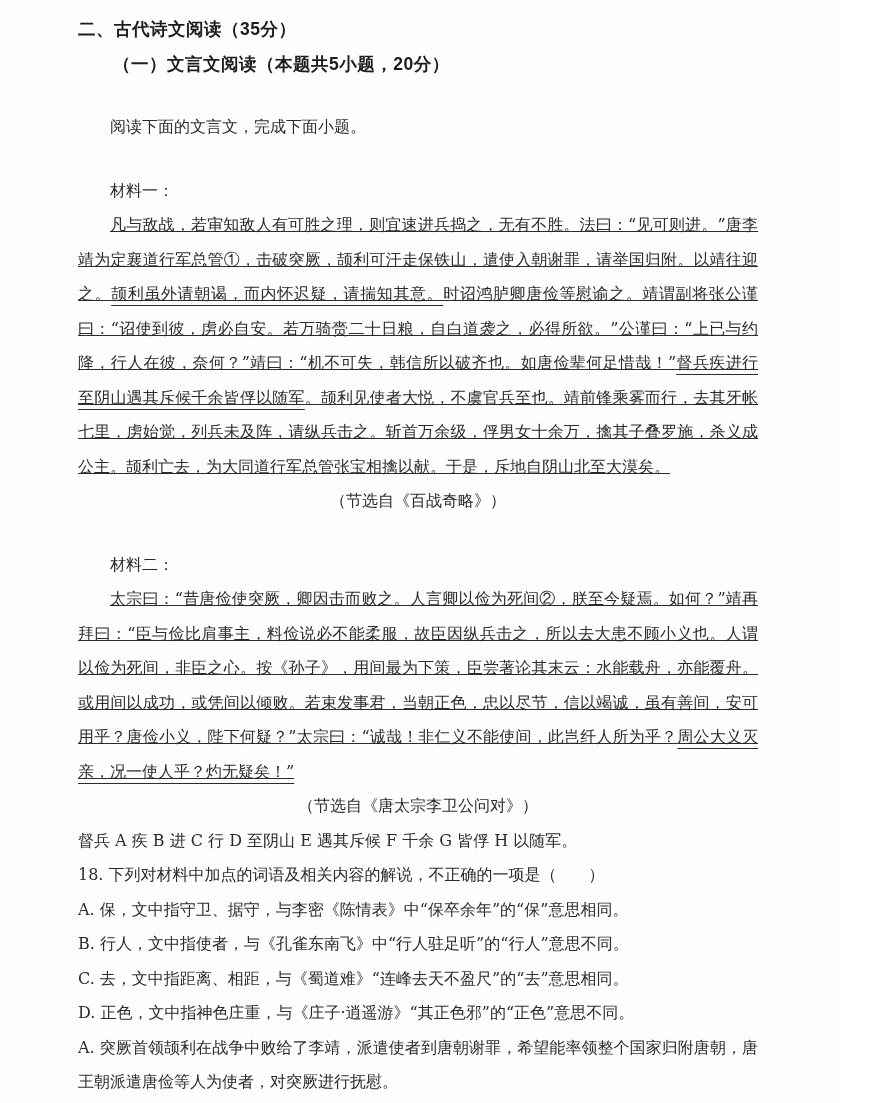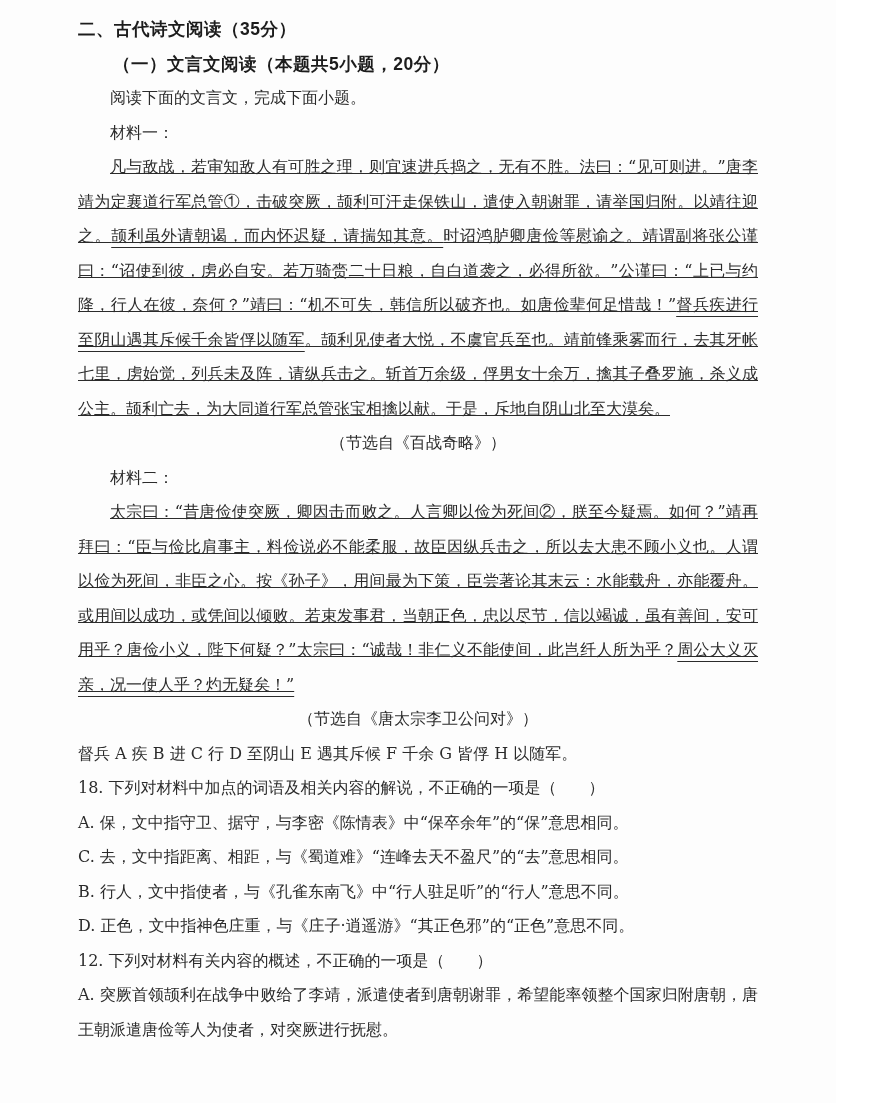--- a/index.html
+++ b/index.html
@@ -23,21 +23,21 @@
     font-family: "Liberation Sans", "DejaVu Sans", sans-serif;
     font-weight: bold;
     font-size: 17.5px;
     color: #1c1c1c;
     margin: 0;
     letter-spacing: 0.5px;
   }
   .heading.sub { padding-left: 2em; }
   p, .line { margin: 0; }
   .indent { text-indent: 2em; text-decoration: underline; }
-  .lead-2em { padding-left: 2em; }
+  .lead-2em { padding-left: 2em; margin-top: 29px; }
   .para { text-align: justify; }
   .u {
     text-decoration: underline;
     text-underline-offset: 6px;
     text-decoration-thickness: 1px;
   }
   .source-line { text-align: center; }
   .q { text-align: justify; }
 </style>
 </head>
@@ -63,21 +63,20 @@
 
   <p class="line source-line">（节选自《唐太宗李卫公问对》）</p>
 
 
 
   <p class="line">督兵 A 疾 B 进 C 行 D 至阴山 E 遇其斥候 F 千余 G 皆俘 H 以随军。</p>
 
   <p class="q">18. 下列对材料中加点的词语及相关内容的解说，不正确的一项是（　　）</p>
 
   <p class="q">A. 保，文中指守卫、据守，与李密《陈情表》中“保卒余年”的“保”意思相同。</p>
+  <p class="q">B. 行人，文中指使者，与《孔雀东南飞》中“行人驻足听”的“行人”意思不同。</p>
   <p class="q">C. 去，文中指距离、相距，与《蜀道难》“连峰去天不盈尺”的“去”意思相同。</p>
-  <p class="q">B. 行人，文中指使者，与《孔雀东南飞》中“行人驻足听”的“行人”意思不同。</p>
   <p class="q">D. 正色，文中指神色庄重，与《庄子·逍遥游》“其正色邪”的“正色”意思不同。</p>
 
-  <p class="q">12. 下列对材料有关内容的概述，不正确的一项是（　　）</p>
 
   <p class="q">A. 突厥首领颉利在战争中败给了李靖，派遣使者到唐朝谢罪，希望能率领整个国家归附唐朝，唐王朝派遣唐俭等人为使者，对突厥进行抚慰。</p>
 
 </div>
 
 </body></html>

